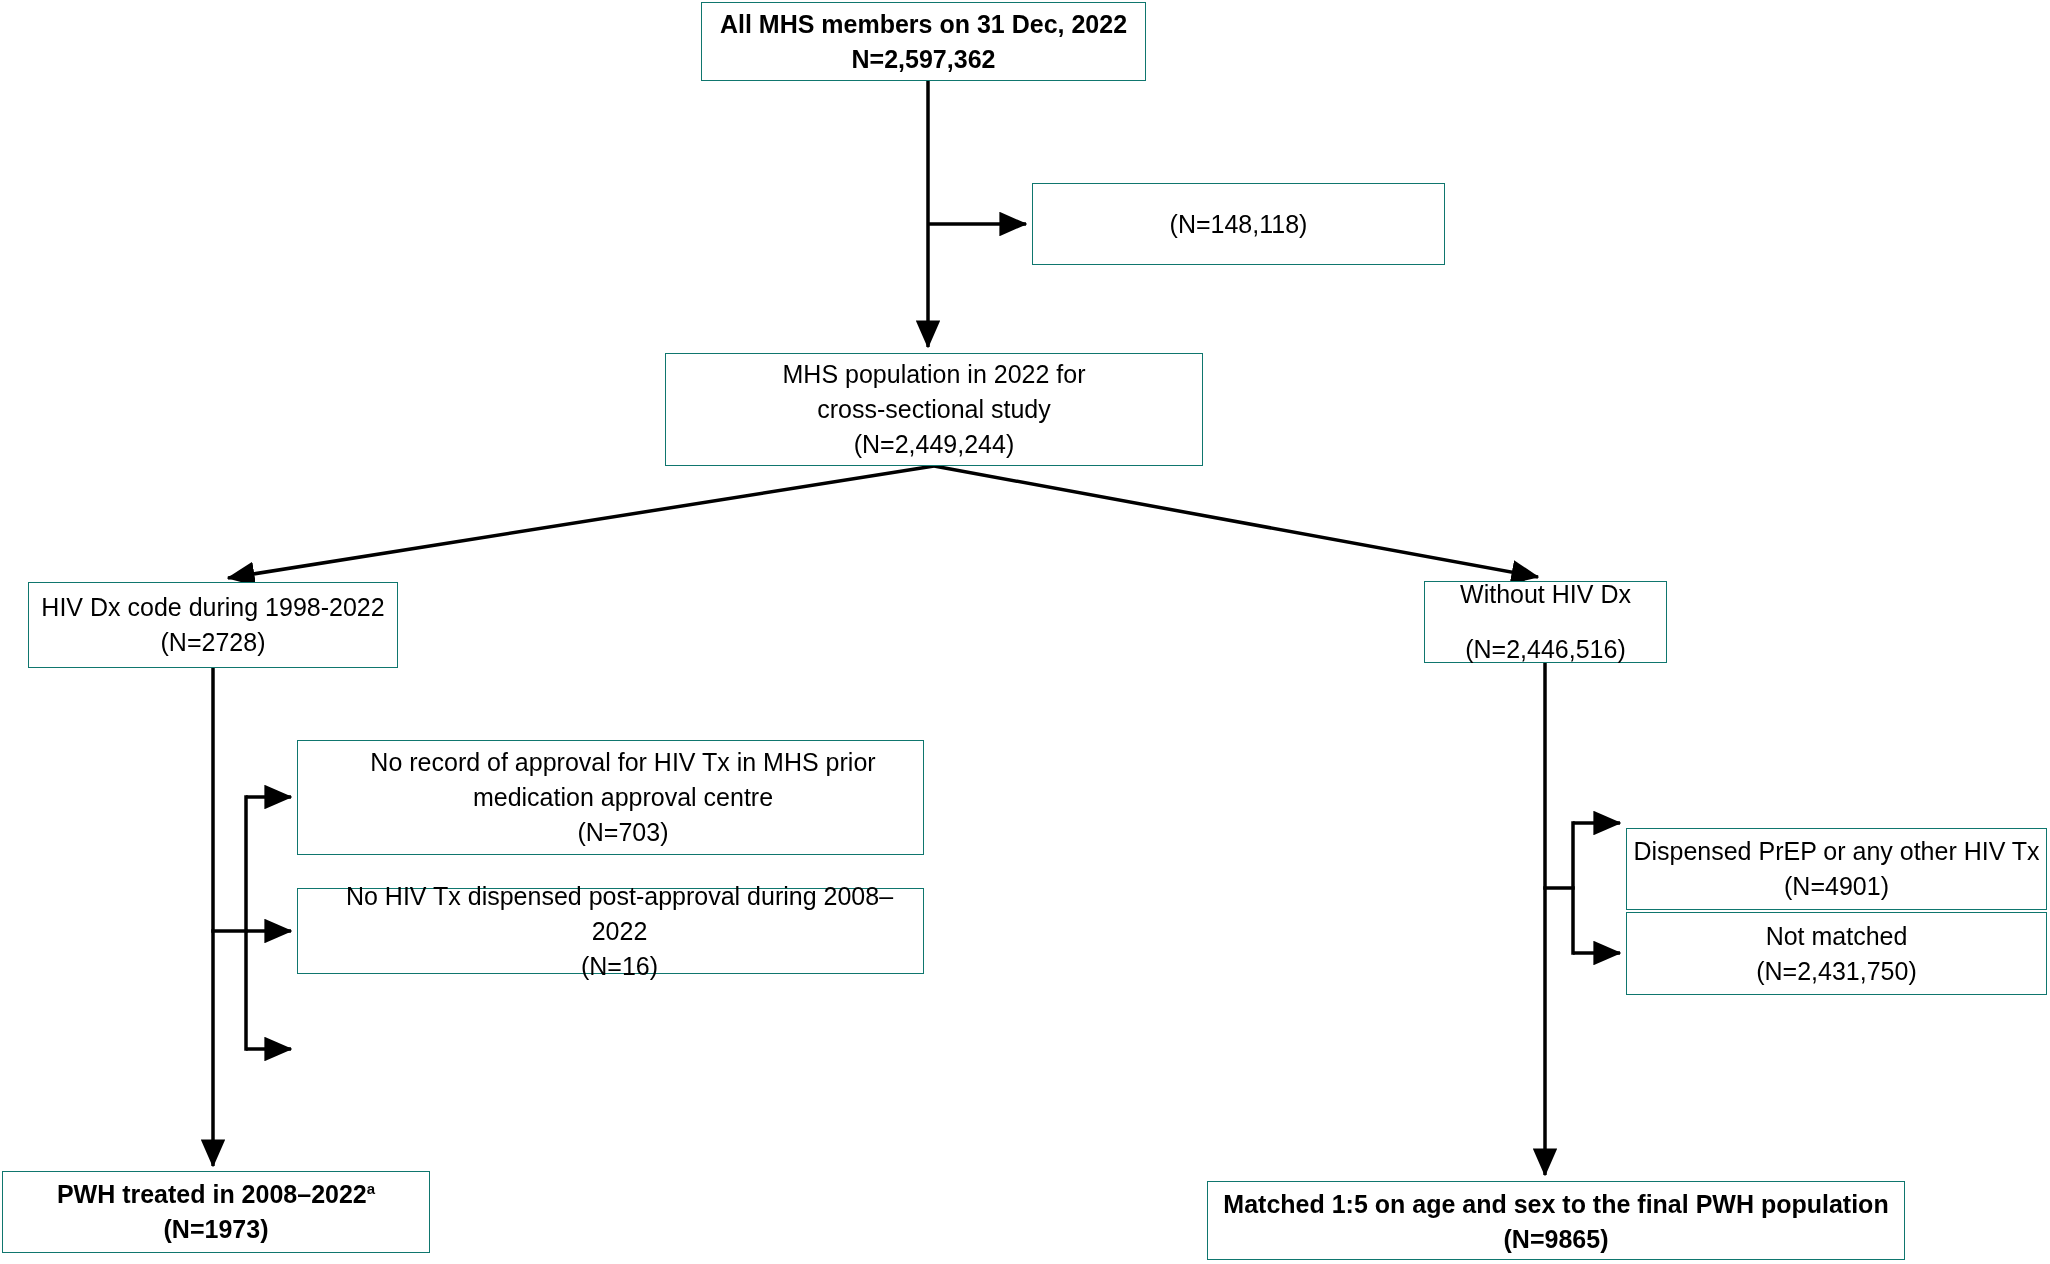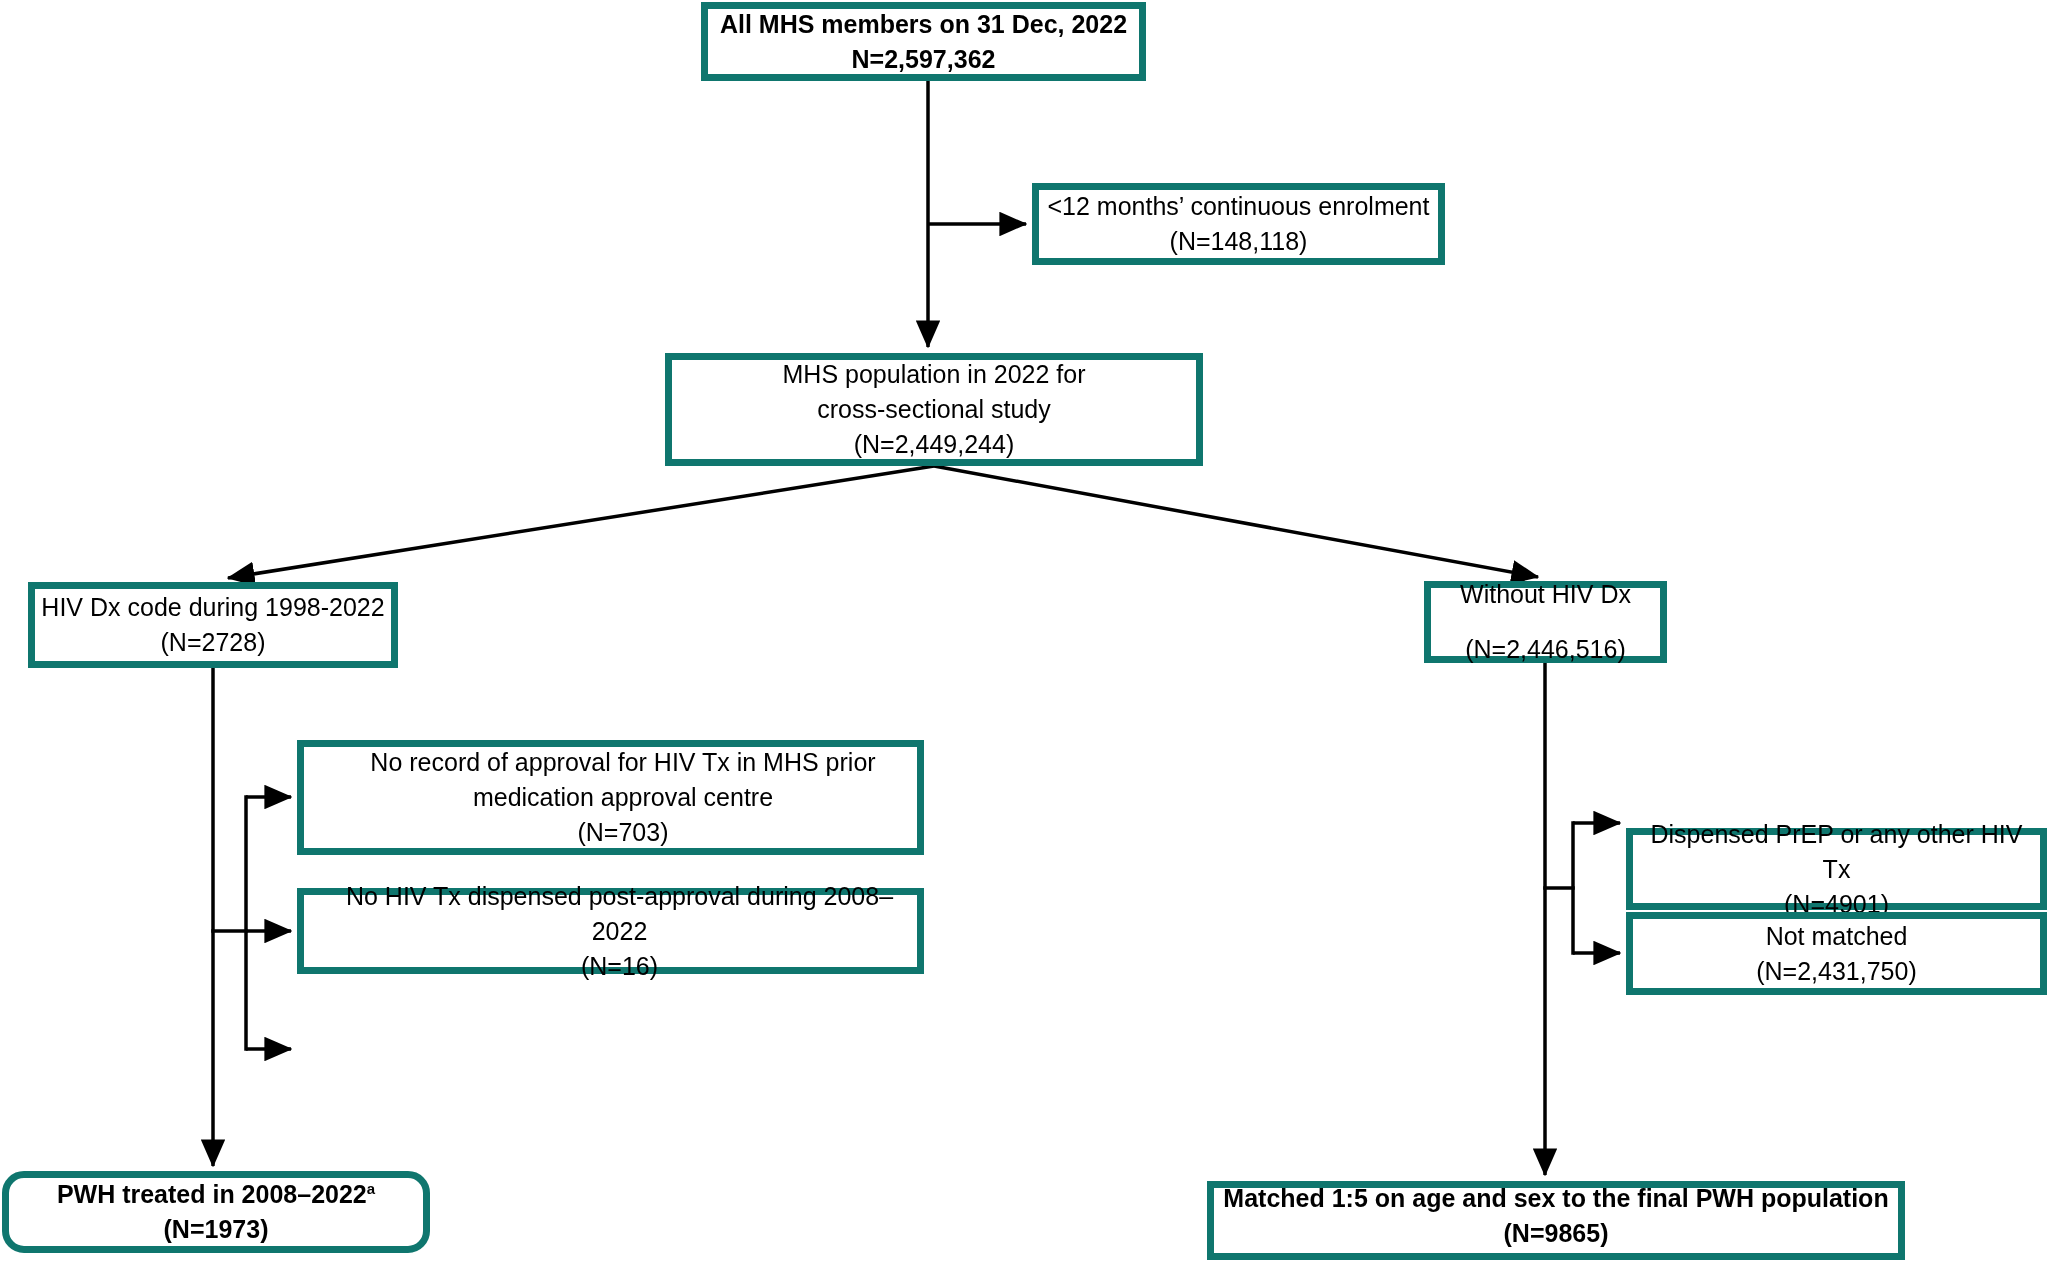--- a/index.html
+++ b/index.html
@@ -8,40 +8,40 @@
     width:2050px;height:1264px;
     background:#ffffff;
     font-family:"Liberation Sans", sans-serif;
     color:#000000;
     overflow:hidden;
   }
   .wires{position:absolute;left:0;top:0;width:2050px;height:1264px;}
   .node{
     position:absolute;
     box-sizing:border-box;
-    border:7px solid #0f766e;
+    border:1px solid #0f766e;
     background:#ffffff;
     display:flex;flex-direction:column;
     align-items:center;justify-content:center;
     text-align:center;
     font-size:25px;line-height:35px;
     padding:2px 6px;
   }
   .node.bold{font-weight:bold;}
   .node sup{font-size:15px;line-height:0;vertical-align:super;}
   
   #n-all        {left:701px;  top:2px;    width:445px; height:79px;}
   #n-enrol      {left:1032px; top:183px;  width:413px; height:82px;}
   #n-pop        {left:665px;  top:353px;  width:538px; height:113px;align-items:center;}
   #n-hivdx      {left:28px;   top:582px;  width:370px; height:86px;}
   #n-without    {left:1424px; top:581px;  width:243px; height:82px;gap:20px;}
   #n-noapproval {left:297px;  top:740px;  width:627px; height:115px;padding-left:31px;}
   #n-notx       {left:297px;  top:888px;  width:627px; height:86px;padding-left:24px;}
   #n-age        {left:297px;  top:1007px; width:627px; height:84px;}
-  #n-pwh        {left:2px;    top:1171px; width:428px; height:82px;border-radius:22px;}
+  #n-pwh        {left:2px;    top:1171px; width:428px; height:82px;}
   #n-prep       {left:1626px; top:828px;  width:421px; height:82px;}
   #n-notmatched {left:1626px; top:912px;  width:421px; height:83px;}
   #n-matched    {left:1207px; top:1181px; width:698px; height:79px;justify-content:flex-end;}
 </style>
 </head>
 <body>
 
 <div class="canvas">
 
   <svg class="wires" viewBox="0 0 2050 1264" xmlns="http://www.w3.org/2000/svg">
@@ -73,21 +73,20 @@
     <line x1="1573" y1="823" x2="1620" y2="823" stroke="#000000" stroke-width="3.5" marker-end="url(#arrow)"></line>
     <line x1="1573" y1="953" x2="1620" y2="953" stroke="#000000" stroke-width="3.5" marker-end="url(#arrow)"></line>
   </svg>
 
   <div class="node bold" id="n-all">
     <div>All MHS members on 31 Dec, 2022</div>
     <div>N=2,597,362</div>
   </div>
 
   <div class="node" id="n-enrol">
-    <div>&lt;12 months’ continuous enrolment</div>
     <div>(N=148,118)</div>
   </div>
 
   <div class="node" id="n-pop">
     <div>MHS population in 2022 for</div>
     <div>cross-sectional study</div>
     <div>(N=2,449,244)</div>
   </div>
 
   <div class="node" id="n-hivdx">

